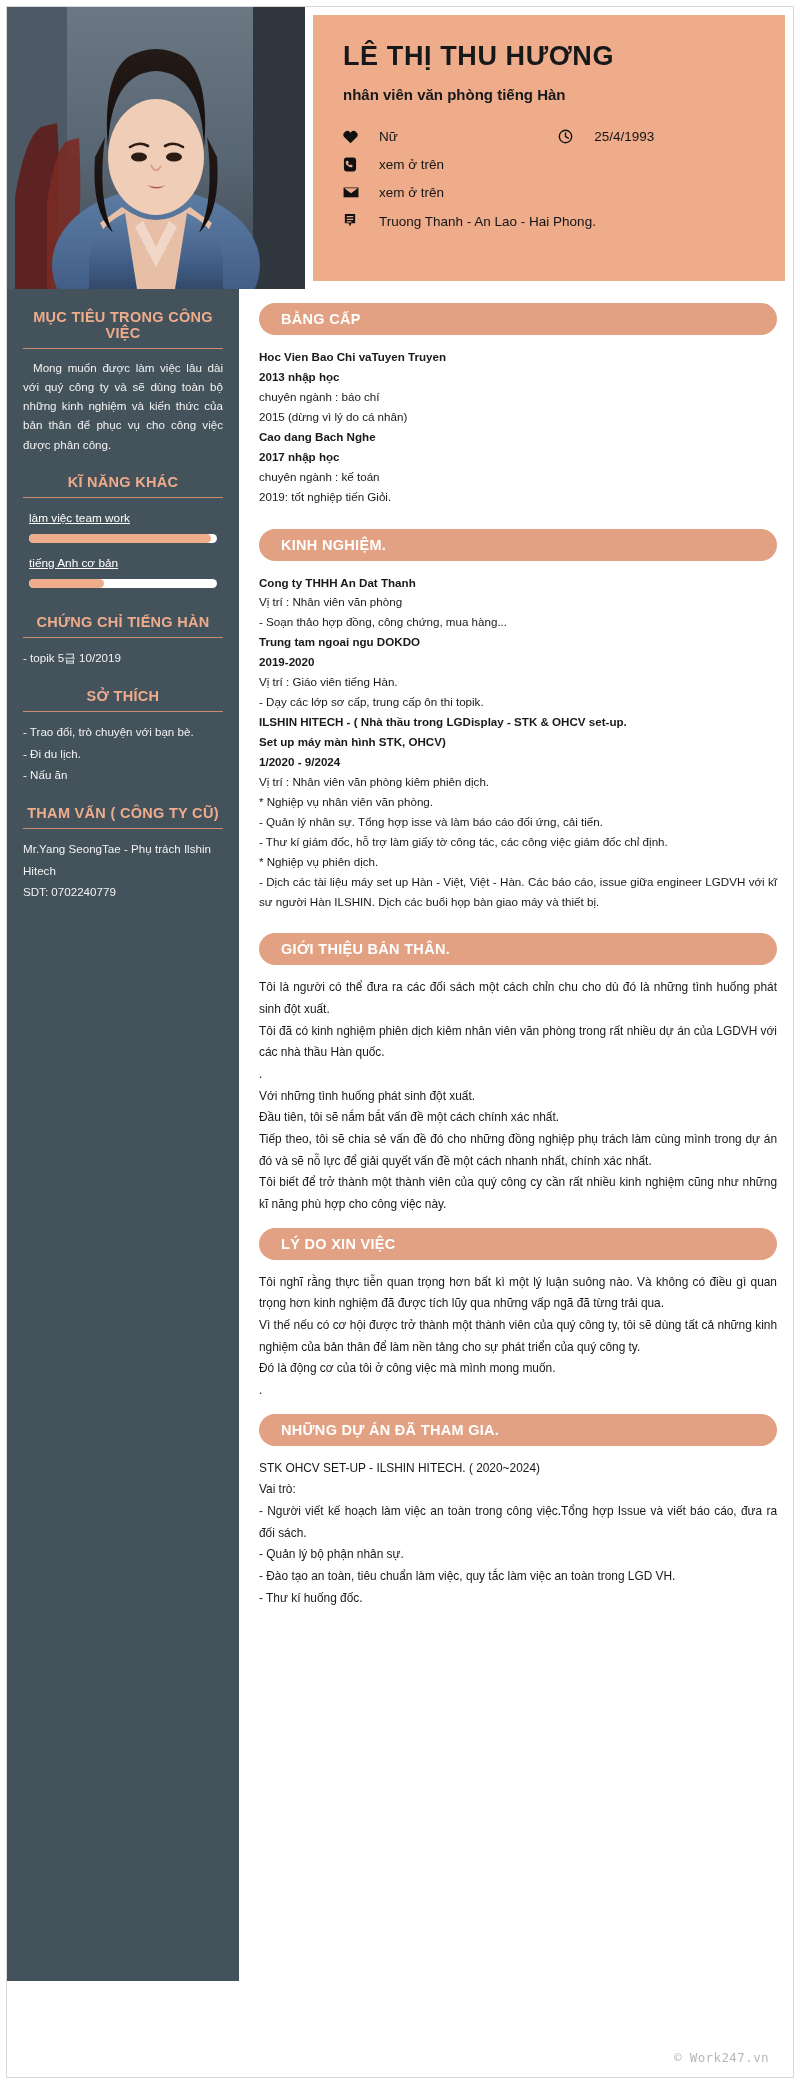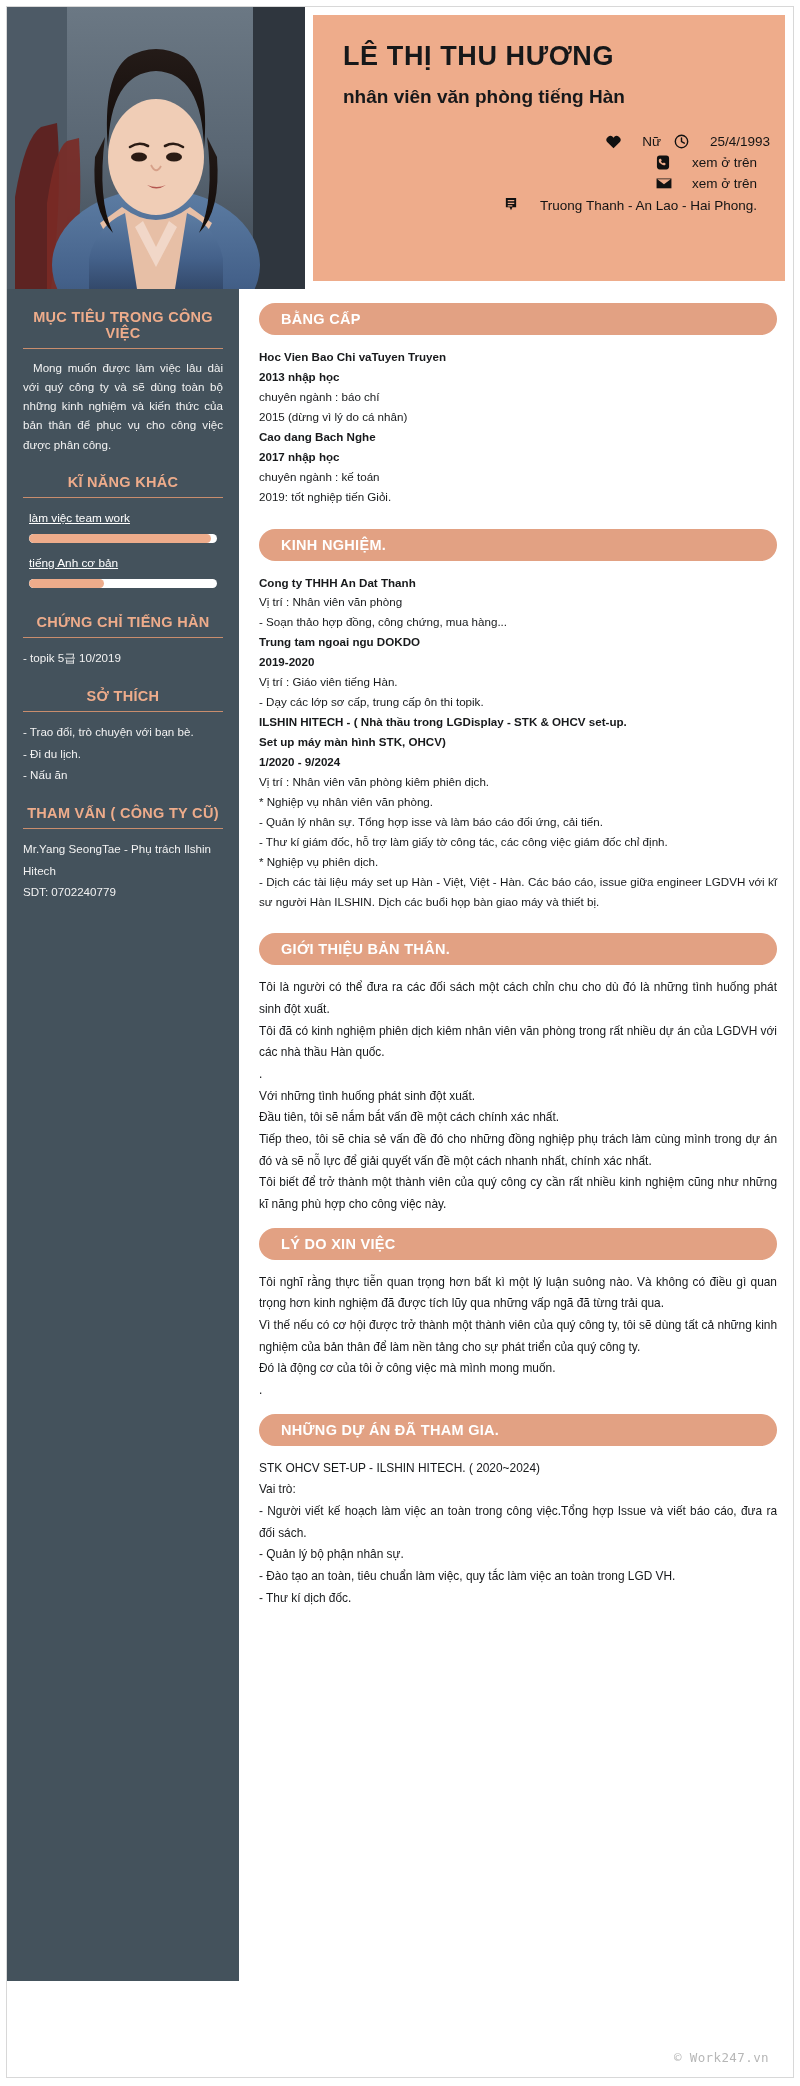--- a/index.html
+++ b/index.html
@@ -37,22 +37,22 @@
     flex: 1;
     background: #eeac8b;
     margin: 8px 8px 8px 8px;
     padding: 26px 28px 16px 30px;
     display: flex; flex-direction: column;
   }
   .cv-name {
     font-size: 27px; font-weight: bold; letter-spacing: .6px;
     color: #16181a; line-height: 1.15; margin-bottom: 14px;
   }
-  .cv-role { font-size: 19px; font-weight: bold; color: #16181a; margin-bottom: 26px; }
-  .info-grid { display: flex; flex-direction: column; gap: 6px; align-items: flex-end; }
+  .cv-role { font-size: 15px; font-weight: bold; color: #16181a; margin-bottom: 26px; }
+  .info-grid { display: flex; flex-direction: column; gap: 13px; }
   .info-row { display: flex; align-items: center; }
   .info-cell { display: flex; align-items: center; min-width: 0; }
   .info-cell.left { width: 52%; }
   .ico {
     width: 22px; flex: none; display: inline-flex;
     align-items: center; justify-content: flex-start;
     font-size: 15px; color: #111; line-height: 1;
   }
   .ico svg { display: block; }
   .info-txt { font-size: 13.5px; color: #141414; padding-left: 14px; white-space: nowrap; }
@@ -358,21 +358,21 @@
         <div class="sec-gap-s"></div>
 
         <div>
           <div class="pill">NHỮNG DỰ ÁN ĐÃ THAM GIA.</div>
           <div>
               <div class="m-para">STK OHCV SET-UP - ILSHIN HITECH. ( 2020~2024)</div>
               <div class="m-para">Vai trò:</div>
               <div class="m-para">- Người viết kế hoạch làm việc an toàn trong công việc.Tổng hợp Issue và viết báo cáo, đưa ra đối sách.</div>
               <div class="m-para">- Quản lý bộ phận nhân sự.</div>
               <div class="m-para">- Đào tạo an toàn, tiêu chuẩn làm việc, quy tắc làm việc an toàn trong LGD VH.</div>
-              <div class="m-para">- Thư kí dịch đốc.</div>
+              <div class="m-para">- Thư kí huống đốc.</div>
             </div>
         </div>
       </div>
     </div>
 
     <div class="footer">
       <div class="wm">© Work247.vn</div>
     </div>
   </div>
 </div>

